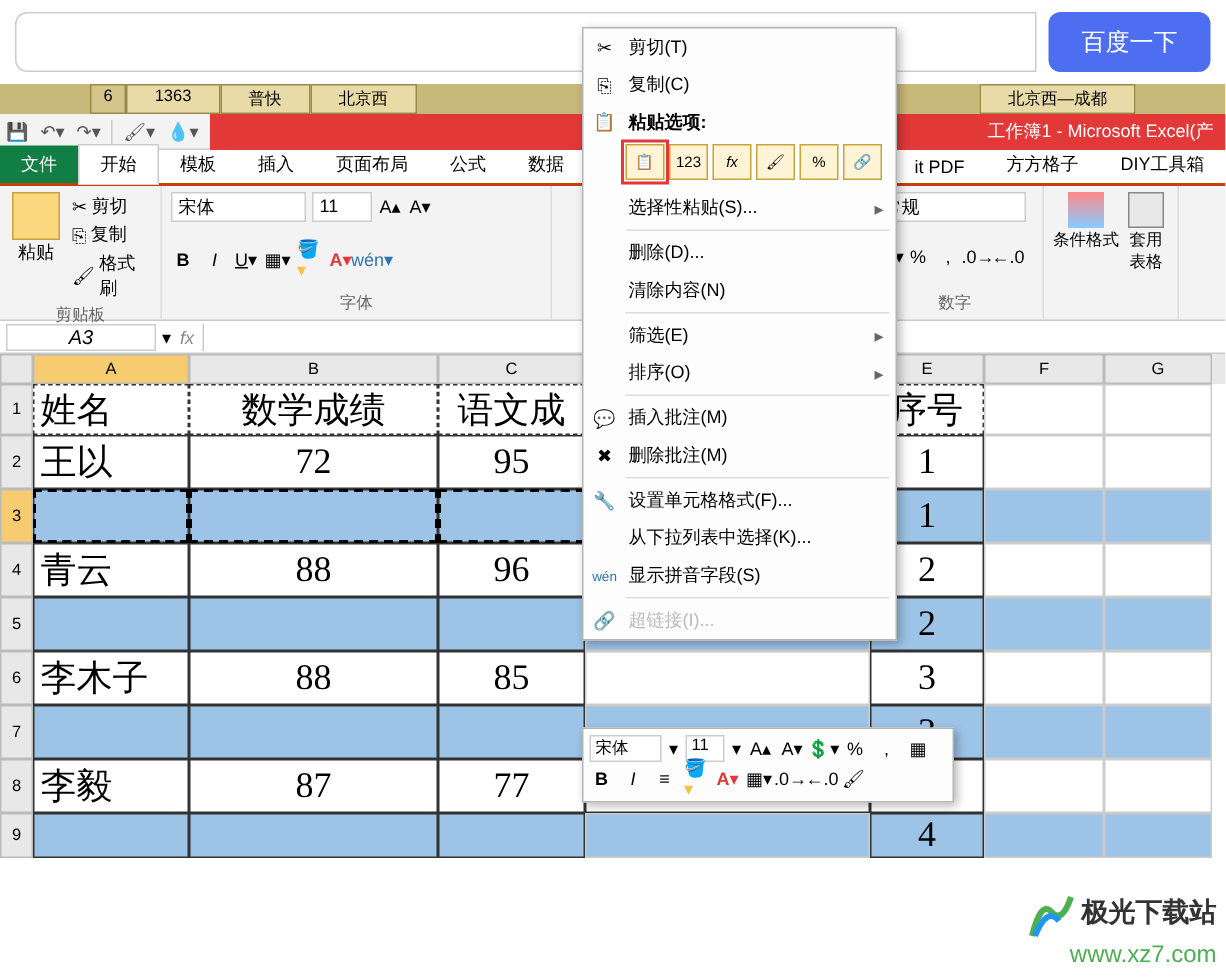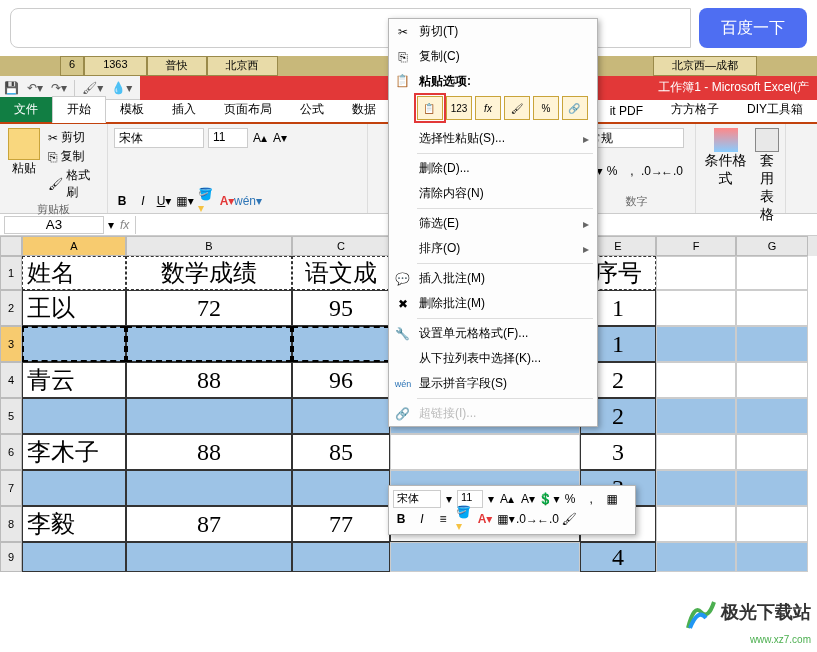--- a/index.html
+++ b/index.html
@@ -37,25 +37,25 @@
 .clip-row { display: flex; gap: 4px; }
 .paste-big { width: 38px; text-align: center; }
 .paste-icon { width: 32px; height: 32px; background: #f9d77e; border: 1px solid #c9a43a; margin: 0 auto; }
 .clip-list div { padding: 1px 2px; display: flex; align-items: center; gap: 3px; cursor: pointer; }
 .font-row1 { display: flex; align-items: center; gap: 4px; margin-bottom: 4px; }
 .font-row2 { display: flex; align-items: center; gap: 5px; }
 .combo { border: 1px solid #ccc; background: #fff; padding: 1px 4px; height: 20px; }
 .combo.font { width: 90px; }
 .combo.size { width: 40px; }
 .sm { width: 16px; height: 16px; display: inline-flex; align-items: center; justify-content: center; cursor: pointer; }
-.style-btn { text-align: center; font-size: 14px; }
+.style-btn { text-align: center; font-size: 11px; }
 
 
 .fbar { display: flex; border-bottom: 1px solid #ccc; height: 22px; align-items: center; background: #fff; }
-.namebox { width: 100px; border: 1px solid #ccc; text-align: center; margin: 1px 4px; height: 18px; }
+.namebox { width: 100px; border: 1px solid #ccc; text-align: center; margin: 1px 4px; height: 18px; font-style: italic; }
 .fx { padding: 0 6px; font-style: italic; color: #888; }
 
 
 .grid-area { position: relative; }
 .colheads { display: flex; background: #e8e8e8; }
 .rowcol-corner { width: 22px; height: 20px; background: #e8e8e8; border: 1px solid #bbb; }
 .ch { border: 1px solid #bbb; text-align: center; height: 20px; line-height: 18px; font-size: 11px; }
 .ch.sel { background: #f7cb6f; }
 .gridbody { }
 .gr { display: flex; }
@@ -83,21 +83,21 @@
 .ctx-item.disabled, .ctx-item.disabled .ctx-icon { color: #bbb; cursor: default; }
 
 
 .minitb { position: absolute; top: 485px; left: 388px; background: #fdfdfd; border: 1px solid #b5b5b5; box-shadow: 2px 2px 6px rgba(0,0,0,.3); padding: 4px; z-index: 49; width: 248px; }
 .minitb-row { display: flex; align-items: center; gap: 5px; margin-bottom: 3px; }
 .mtc { border: 1px solid #ccc; background: #fff; padding: 0 3px; height: 18px; font-size: 11px; }
 
 
 .wm { position: absolute; right: 6px; bottom: 6px; text-align: right; }
 .wm-title { font-size: 18px; font-weight: bold; color: #333; }
-.wm-url { font-size: 10px; color: #4caf50; }
+.wm-url { font-size: 16px; color: #4caf50; }
 .wm-ico { display: inline-block; width: 34px; height: 34px; vertical-align: middle; }
 </style>
 </head>
 <body>
 
 <div class="baidu-bar">
   <input class="baidu-input" placeholder="" style="">
   <button class="baidu-btn">百度一下</button>
 </div>
 
@@ -172,20 +172,21 @@
         </span>
       <span class="sm">
           <i>I</i>
         </span>
       <span class="sm"><u>U</u>▾</span>
       <span class="sm">▦▾</span>
       <span class="sm" style="color:#f5c242">🪣▾</span>
       <span class="sm" style="color:#e23838"><b>A</b>▾</span>
       <span class="sm" style="color:#2e75b6">wén▾</span>
     </div>
+    <div class="rgroup-label">字体</div>
   </div>
 
   <div class="rgroup" style="width:210px">
     
   </div>
 
   <div class="rgroup" style="width:118px">
     <div class="combo" style="width:100px">常规</div>
     <div style="display:flex;gap:4px">
       <span class="sm">💲▾</span>

